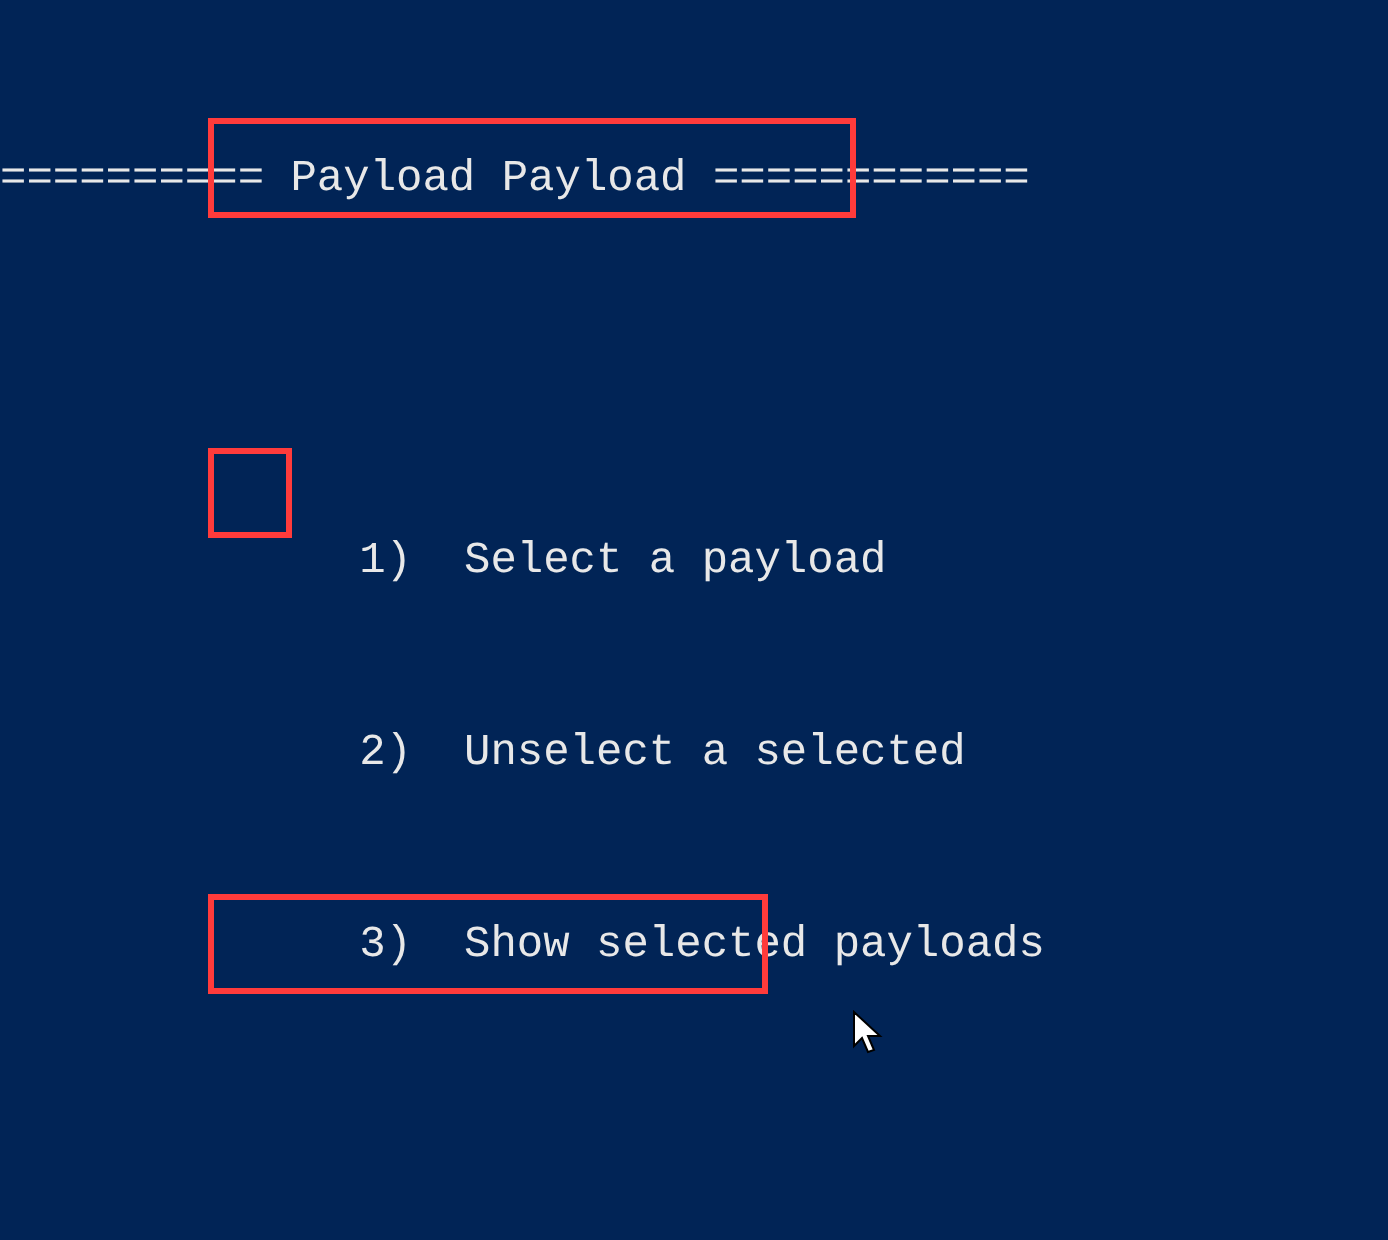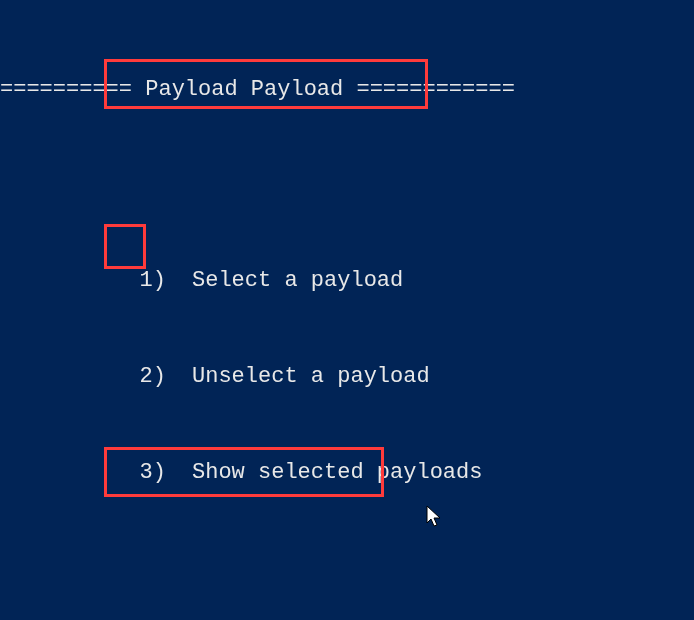--- a/index.html
+++ b/index.html
@@ -20,20 +20,21 @@
     }
     .terminal {
       padding: 10px 0 0 0;
       white-space: pre;
     }
     .hdr-line {
       padding-left: 0;
     }
     .menu-item {
       padding-left: 110px;
+      margin-left: 40px;
     }
     .menu-item .num {
       display: inline-block;
       width: 56px;
       text-align: right;
     }
     .menu-item .gap {
       display: inline-block;
       width: 26px;
     }
@@ -71,21 +72,21 @@
       height: 32px;
     }
   </style>
 </head>
 <body>
 
 <div class="terminal">
   <div class="hdr-line">========== Payload Payload ============</div>
   <div class="blank"></div>
   <div class="menu-item"><span class="num">1)</span><span class="gap"></span><span>Select a payload</span></div>
-  <div class="menu-item"><span class="num">2)</span><span class="gap"></span><span>Unselect a payload</span></div>
+  <div class="menu-item"><span class="num">2)</span><span class="gap"></span><span>Unselect a selected</span></div>
   <div class="menu-item"><span class="num">3)</span><span class="gap"></span><span>Show selected payloads</span></div>
   
   
   
   
   
   
   
   
   

